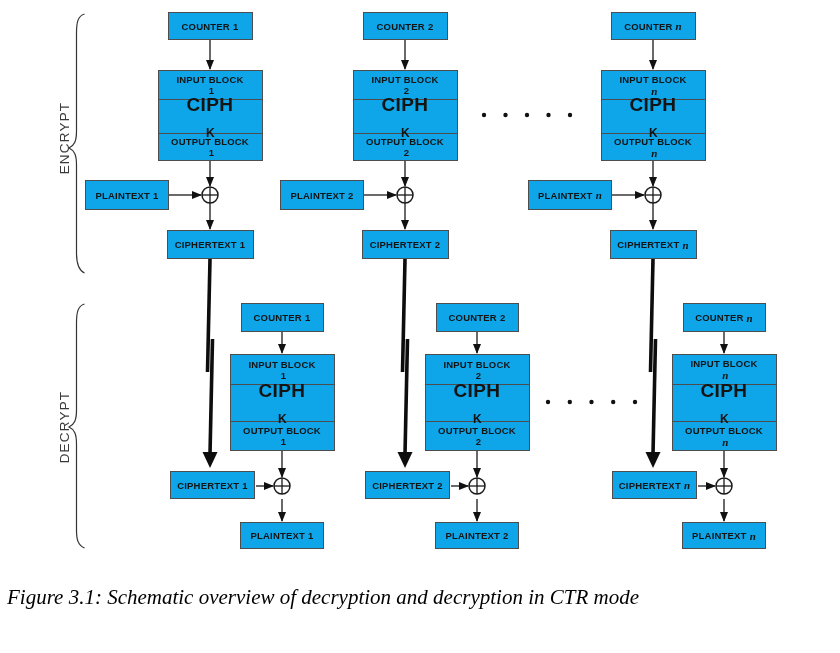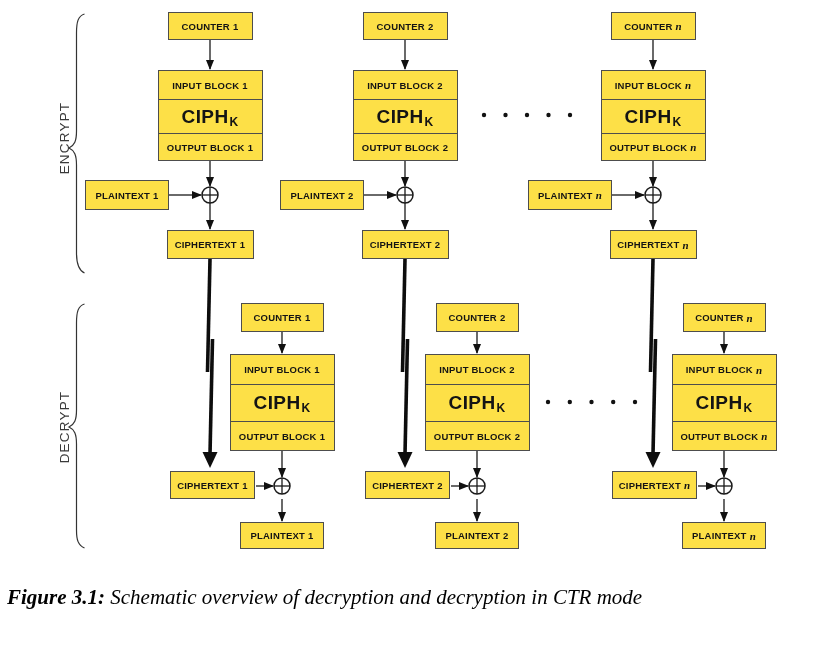--- a/index.html
+++ b/index.html
@@ -5,21 +5,21 @@
   html,body{margin:0;padding:0;background:#ffffff;}
   body{width:840px;height:653px;font-family:"Liberation Sans",sans-serif;}
   #fig{position:relative;width:840px;height:653px;background:#fff;overflow:hidden;}
   #wires{position:absolute;left:0;top:0;}
 
   .seclabel{position:absolute;width:120px;height:20px;display:flex;align-items:center;justify-content:center;
     font-size:13.5px;color:#3a3a3a;letter-spacing:1.2px;transform:rotate(-90deg);white-space:nowrap;}
   .enc-label{left:4px;top:128px;}
   .dec-label{left:4px;top:417px;}
 
-  .box{position:absolute;background:#fde047;border:1.4px solid #4d4d4d;box-sizing:border-box;
+  .box{position:absolute;background:#0ea5e9;border:1.4px solid #4d4d4d;box-sizing:border-box;
     display:flex;align-items:center;justify-content:center;
     font-weight:bold;font-size:9.5px;color:#141414;letter-spacing:.2px;white-space:nowrap;}
   .idx{margin-left:3px;}
   .idx[data-style="italic"]{font-style:italic;font-family:"Liberation Serif",serif;font-size:11px;}
 
   
   .e-counter{left:calc(var(--cx) - 42.5px);top:12px;width:85px;height:28px;}
   .e-stack{left:calc(var(--cx) - 52.5px);top:70px;width:105px;flex-direction:column;align-items:stretch;padding:0;}
   .e-stack .r-in{height:28px;}
   .e-stack .r-ciph{height:33px;}
@@ -29,28 +29,28 @@
 
   
   .d-counter{left:calc(var(--cx) - 41.5px);top:303px;width:83px;height:29px;}
   .d-stack{left:calc(var(--cx) - 52.5px);top:354px;width:105px;flex-direction:column;align-items:stretch;padding:0;}
   .d-stack .r-in{height:29px;}
   .d-stack .r-ciph{height:36px;}
   .d-stack .r-out{height:28px;}
   .d-ct{left:calc(var(--cx) - 112px);top:471px;width:85px;height:28px;}
   .d-pt{left:calc(var(--cx) - 42px);top:522px;width:84px;height:27px;}
 
-  .row{display:flex;align-items:center;justify-content:center;}
+  .row{display:flex;align-items:center;justify-content:center;flex-direction:column;}
   .r-ciph{border-top:1.4px solid #4d4d4d;border-bottom:1.4px solid #4d4d4d;}
   .ciph{font-size:19px;letter-spacing:.4px;}
   .ciphsub{font-size:12px;margin-top:10px;margin-left:1px;}
 
   .caption{position:absolute;left:7px;top:584px;width:828px;font-family:"Liberation Serif",serif;
     font-style:italic;font-size:21px;line-height:26px;color:#000;}
-  .caption .fig-label{font-weight:bold;}
+  .caption .fig-label{font-weight:normal;}
 </style>
 </head>
 <body>
 
 <div id="fig">
 
   <svg id="wires" width="840" height="653" viewBox="0 0 840 653">
     <defs>
       <marker id="ah" viewBox="0 0 10 8" refX="9" refY="4" markerWidth="10" markerHeight="8" markerUnits="userSpaceOnUse" orient="auto">
         <path d="M0,0 L10,4 L0,8 Z" fill="#111"></path>

